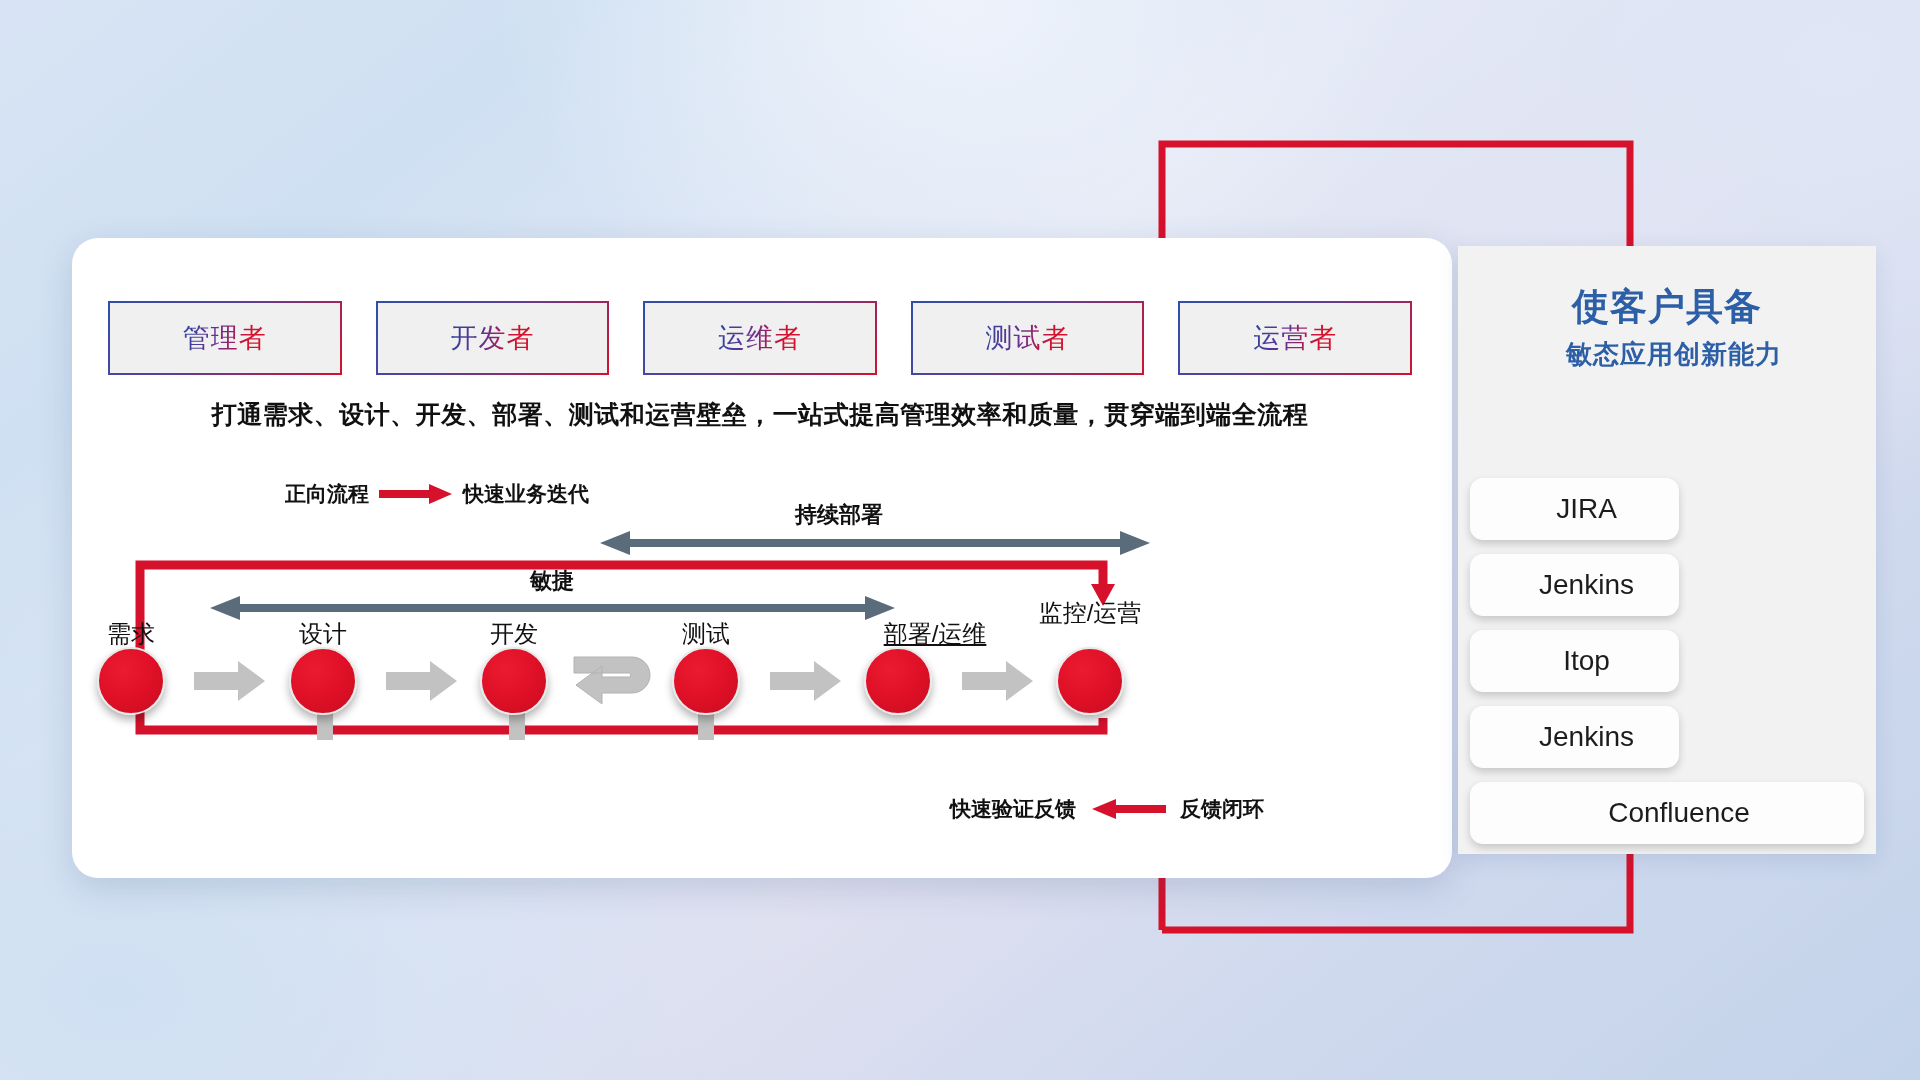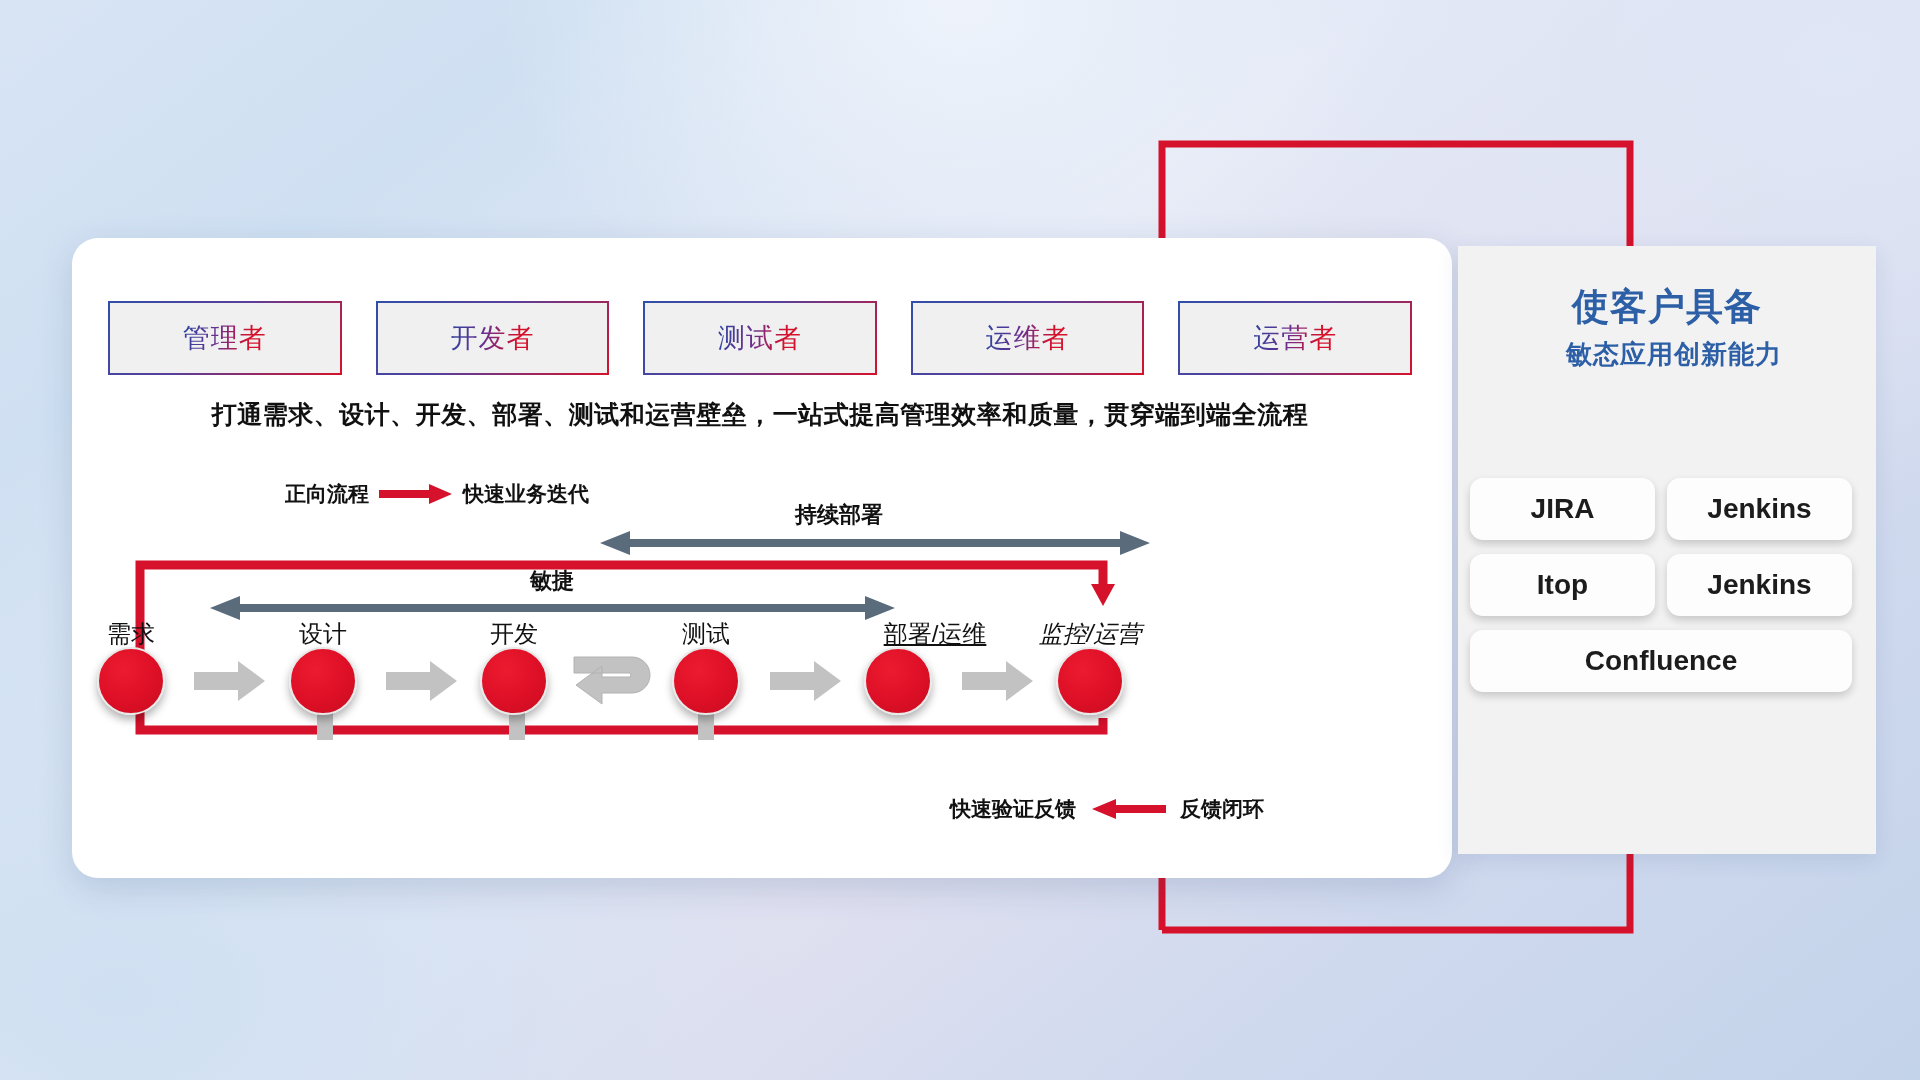--- a/index.html
+++ b/index.html
@@ -92,22 +92,23 @@
     letter-spacing:1px;
   }
   .tools-title .l2{font-size:26px;padding-left:14px;}
   .chips{
     position:absolute;left:12px;top:232px;width:394px;
     display:flex;flex-wrap:wrap;gap:14px 12px;
   }
   .chip{
     height:62px;border-radius:13px;background:#fdfdfd;
     display:flex;align-items:center;justify-content:center;
-    font-size:28px;font-weight:700;color:#1c1c1c;
+    font-size:28px;font-weight:400;color:#1c1c1c;
     box-shadow:0 4px 8px rgba(0,0,0,.18);
+    padding-left:24px;
   }
   .chip.half{width:185px;}
   .chip.full{width:382px;}
 </style>
 </head>
 <body>
 
 <div class="stage">
 
   <svg class="abs" id="outer-loop" viewBox="0 0 1920 1080">
@@ -117,24 +118,24 @@
   <div class="abs card"></div>
 
   <div class="abs roles">
     <div class="role-box">
       <span class="role-label">管理者</span>
     </div>
     <div class="role-box">
       <span class="role-label">开发者</span>
     </div>
     <div class="role-box">
+      <span class="role-label">运维者</span>
+    </div>
+    <div class="role-box">
       <span class="role-label">测试者</span>
-    </div>
-    <div class="role-box">
-      <span class="role-label">运维者</span>
     </div>
     <div class="role-box">
       <span class="role-label">运营者</span>
     </div>
   </div>
 
   <div class="abs subtitle">打通需求、设计、开发、部署、测试和运营壁垒，一站式提高管理效率和质量，贯穿端到端全流程</div>
 
   <div class="abs ann-forward">
     <span class="ann-text">正向流程</span>
@@ -202,21 +203,21 @@
 
   <div class="node-label" style="left:514px;top:618px;">开发</div>
   <div class="node-dot" style="left:514px;top:681px;"></div>
 
   <div class="node-label" style="left:706px;top:618px;">测试</div>
   <div class="node-dot" style="left:706px;top:681px;"></div>
 
   <div class="node-label" style="left:935px;top:618px;text-decoration:underline;">部署/运维</div>
   <div class="node-dot" style="left:898px;top:681px;"></div>
 
-  <div class="node-label" style="left:1090px;top:618px;font-style:italic;">监控/运营</div>
+  <div class="node-label" style="left:1090px;top:597px;">监控/运营</div>
   <div class="node-dot" style="left:1090px;top:681px;"></div>
 
   <div class="abs ann-feedback">
     <span class="ann-text">快速验证反馈</span>
     <svg width="76" height="22" viewBox="0 0 76 22">
       <path d="M76,7 L26,7 L26,1 L2,11 L26,21 L26,15 L76,15 Z" fill="#d5112b"></path>
     </svg>
     <span class="ann-text">反馈闭环</span>
   </div>
 

